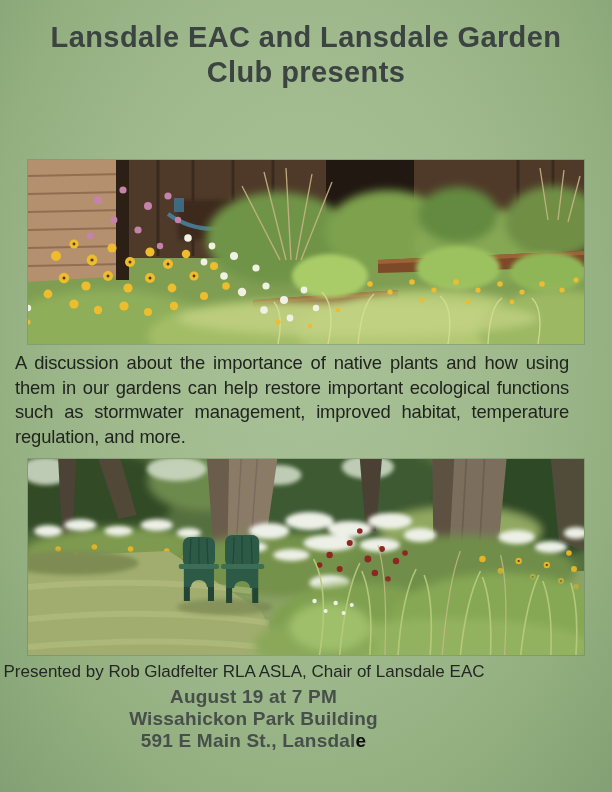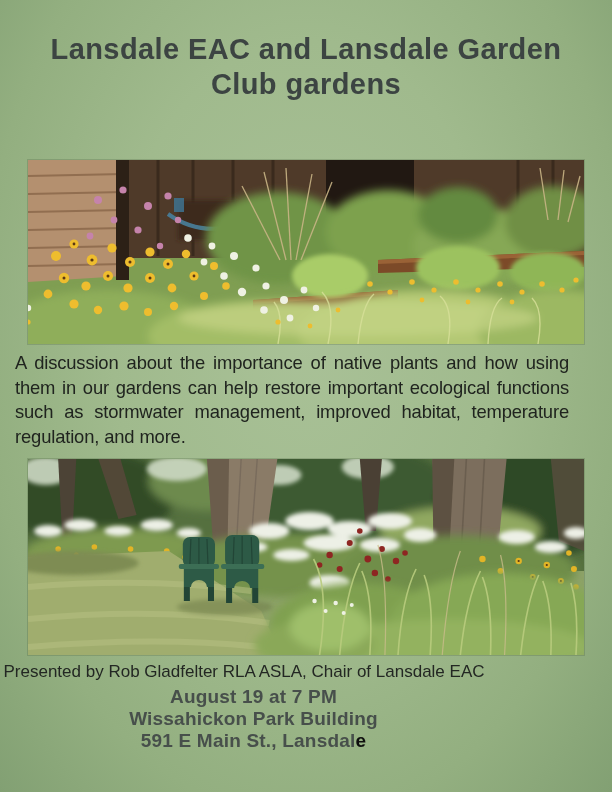--- a/index.html
+++ b/index.html
@@ -5,21 +5,21 @@
   html,body{margin:0;padding:0;background:#777;}
   .page{
     position:relative;
     width:612px;height:792px;
     margin:0 auto;
     overflow:hidden;
     background:radial-gradient(ellipse at 50% 42%, #a9c197 0%, #a0ba8d 45%, #93af80 75%, #82a073 100%);
     font-family:"Liberation Sans","DejaVu Sans",sans-serif;
   }
   .title{
-    margin-top:32px;
+    margin-top:20px;
     text-align:center;
     font-size:29px;
     font-weight:bold;
     letter-spacing:.4px;
     color:#3c4442;
     line-height:1.22;
   }
   .subtitle{
     margin-top:9px;
     text-align:center;
@@ -67,21 +67,21 @@
   }
   .detail .accent{color:#0e0e0e;}
 </style>
 </head>
 <body>
 
 <div class="page">
 
   <div class="title">
     <div>Lansdale EAC and Lansdale Garden</div>
-    <div>Club gardens</div>
+    <div>Club presents</div>
   </div>
 
   <div class="subtitle">
   </div>
 
   <div class="photo" id="photo-top">
     <svg viewBox="0 0 556 184" preserveAspectRatio="none">
       <defs>
         <filter id="b2" x="-30%" y="-30%" width="160%" height="160%">
             <feGaussianBlur stdDeviation="2"></feGaussianBlur>

